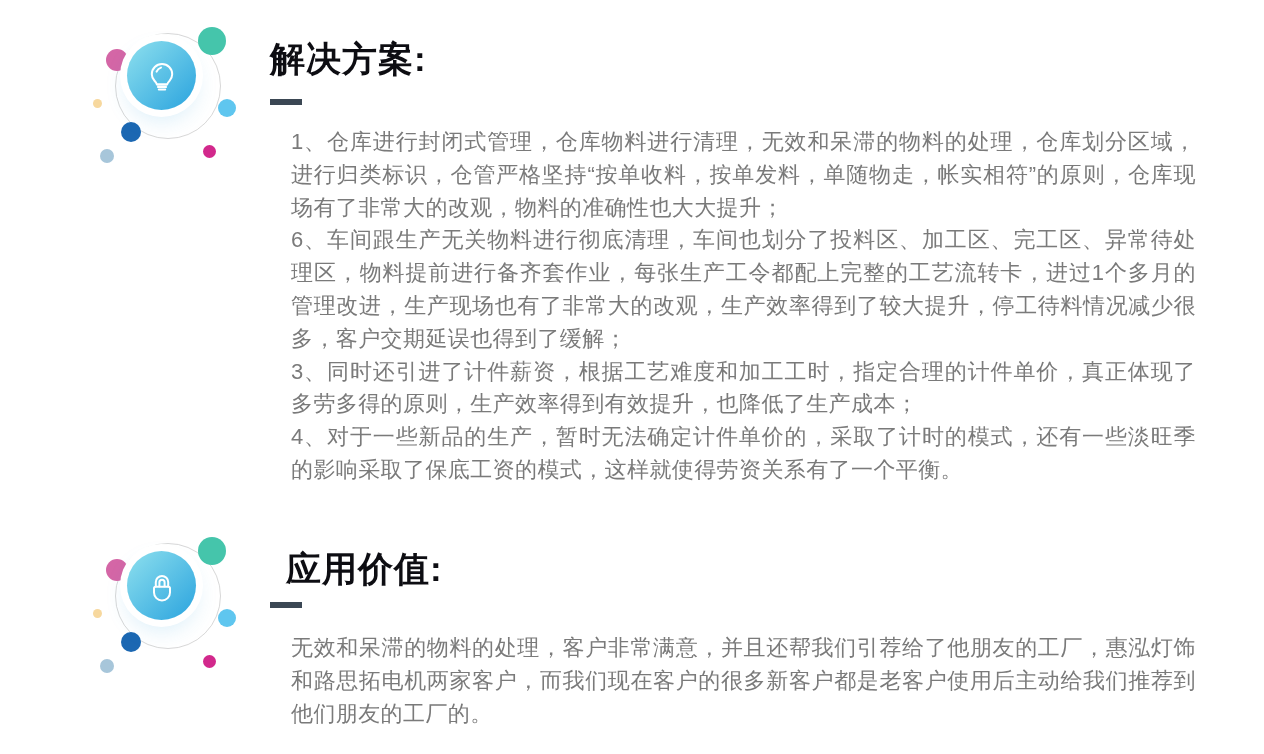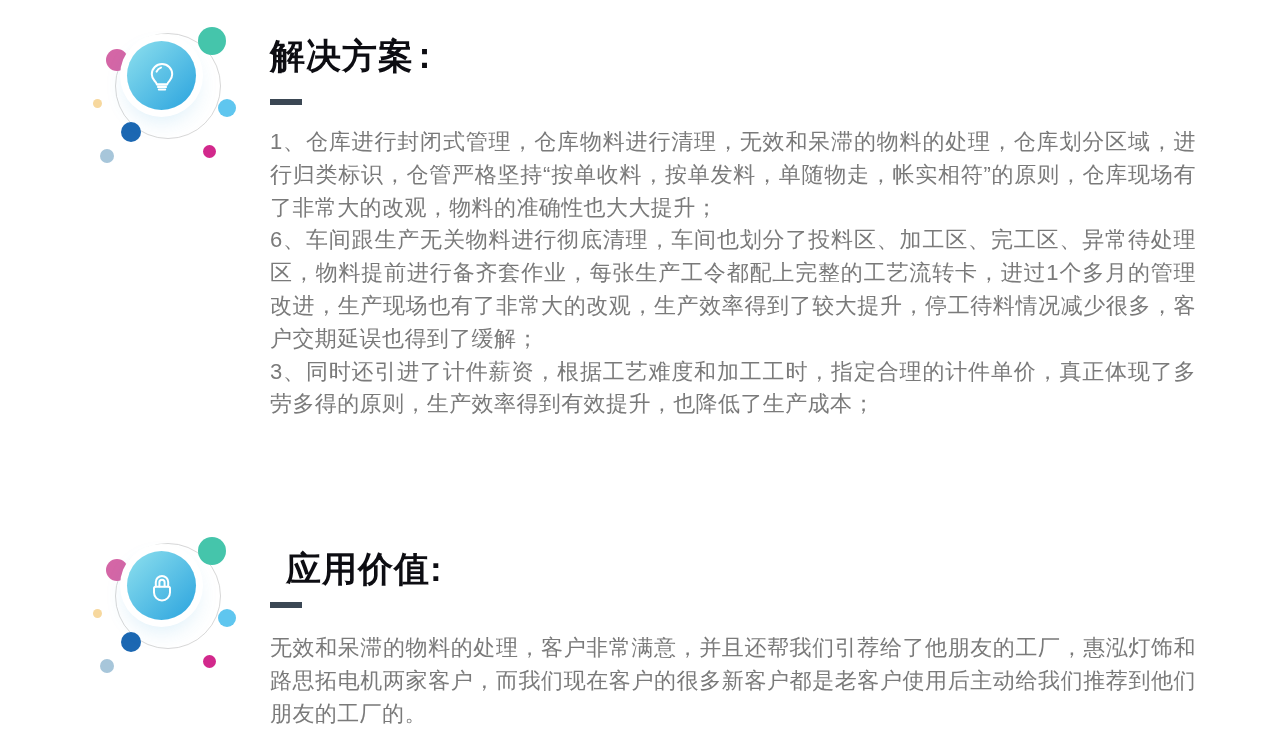--- a/index.html
+++ b/index.html
@@ -41,21 +41,21 @@
     letter-spacing:1px;line-height:42px;
   }
   .heading-underline{
     position:absolute;left:270px;width:32px;height:6px;background:var(--dash);
   }
   .para{
     position:absolute;left:270px;width:926px;
     font-size:22px;line-height:32.8px;color:var(--body-text);
     text-align:justify;letter-spacing:0.4px;
   }
-  .para .item{text-align:justify;}
+  .para .item{text-align:justify;margin-left:21px;}
   .para .item:last-child{text-align-last:left;}
   svg{display:block;}
 </style>
 </head>
 <body>
 
 <div class="icon-comp" style="left:90px;top:15px;">
   <span class="ring"></span>
   <span class="dot dot-teal"></span>
   <span class="dot dot-pink"></span>
@@ -68,27 +68,28 @@
     <svg width="36" height="36" viewBox="0 0 36 36" fill="none" stroke="#ffffff" stroke-width="2" stroke-linecap="round" stroke-linejoin="round">
       <path d="M18 6 a10.2 10.2 0 0 1 10.2 10.2 c0 2.9 -1.2 4.9 -2.7 6.6 -1.1 1.2 -2 2.2 -2.4 3.6 l-10.2 0 c-0.4 -1.4 -1.3 -2.4 -2.4 -3.6 -1.5 -1.7 -2.7 -3.7 -2.7 -6.6 A10.2 10.2 0 0 1 18 6 Z"></path>
       <path d="M12.6 13.6 A7.2 7.2 0 0 1 17 9.6"></path>
       <path d="M13.4 26.4 L22.6 26.4"></path>
       <path d="M13.9 29.1 L22.1 29.1"></path>
       <path d="M14.8 31.6 L21.2 31.6"></path>
     </svg>
   </span>
 </div>
 
-<h2 class="section-heading" style="top:38px;font-family:Liberation Mono, monospace;">解决方案:</h2>
+<h2 class="section-heading" style="top:38px;">解决方案:</h2>
 <div class="heading-underline" style="top:99px;"></div>
 
 <div class="para" style="top:126px;">
   <div class="item">1、仓库进行封闭式管理，仓库物料进行清理，无效和呆滞的物料的处理，仓库划分区域，进行归类标识，仓管严格坚持“按单收料，按单发料，单随物走，帐实相符”的原则，仓库现场有了非常大的改观，物料的准确性也大大提升；</div>
   <div class="item">6、车间跟生产无关物料进行彻底清理，车间也划分了投料区、加工区、完工区、异常待处理区，物料提前进行备齐套作业，每张生产工令都配上完整的工艺流转卡，进过1个多月的管理改进，生产现场也有了非常大的改观，生产效率得到了较大提升，停工待料情况减少很多，客户交期延误也得到了缓解；</div>
   <div class="item">3、同时还引进了计件薪资，根据工艺难度和加工工时，指定合理的计件单价，真正体现了多劳多得的原则，生产效率得到有效提升，也降低了生产成本；</div>
+  <div class="item">4、对于一些新品的生产，暂时无法确定计件单价的，采取了计时的模式，还有一些淡旺季的影响采取了保底工资的模式，这样就使得劳资关系有了一个平衡。</div>
 </div>
 
 <div class="icon-comp" style="left:90px;top:525px;">
   <span class="ring"></span>
   <span class="dot dot-teal"></span>
   <span class="dot dot-pink"></span>
   <span class="dot dot-lightblue"></span>
   <span class="dot dot-darkblue"></span>
   <span class="dot dot-yellow"></span>
   <span class="dot dot-steel"></span>

